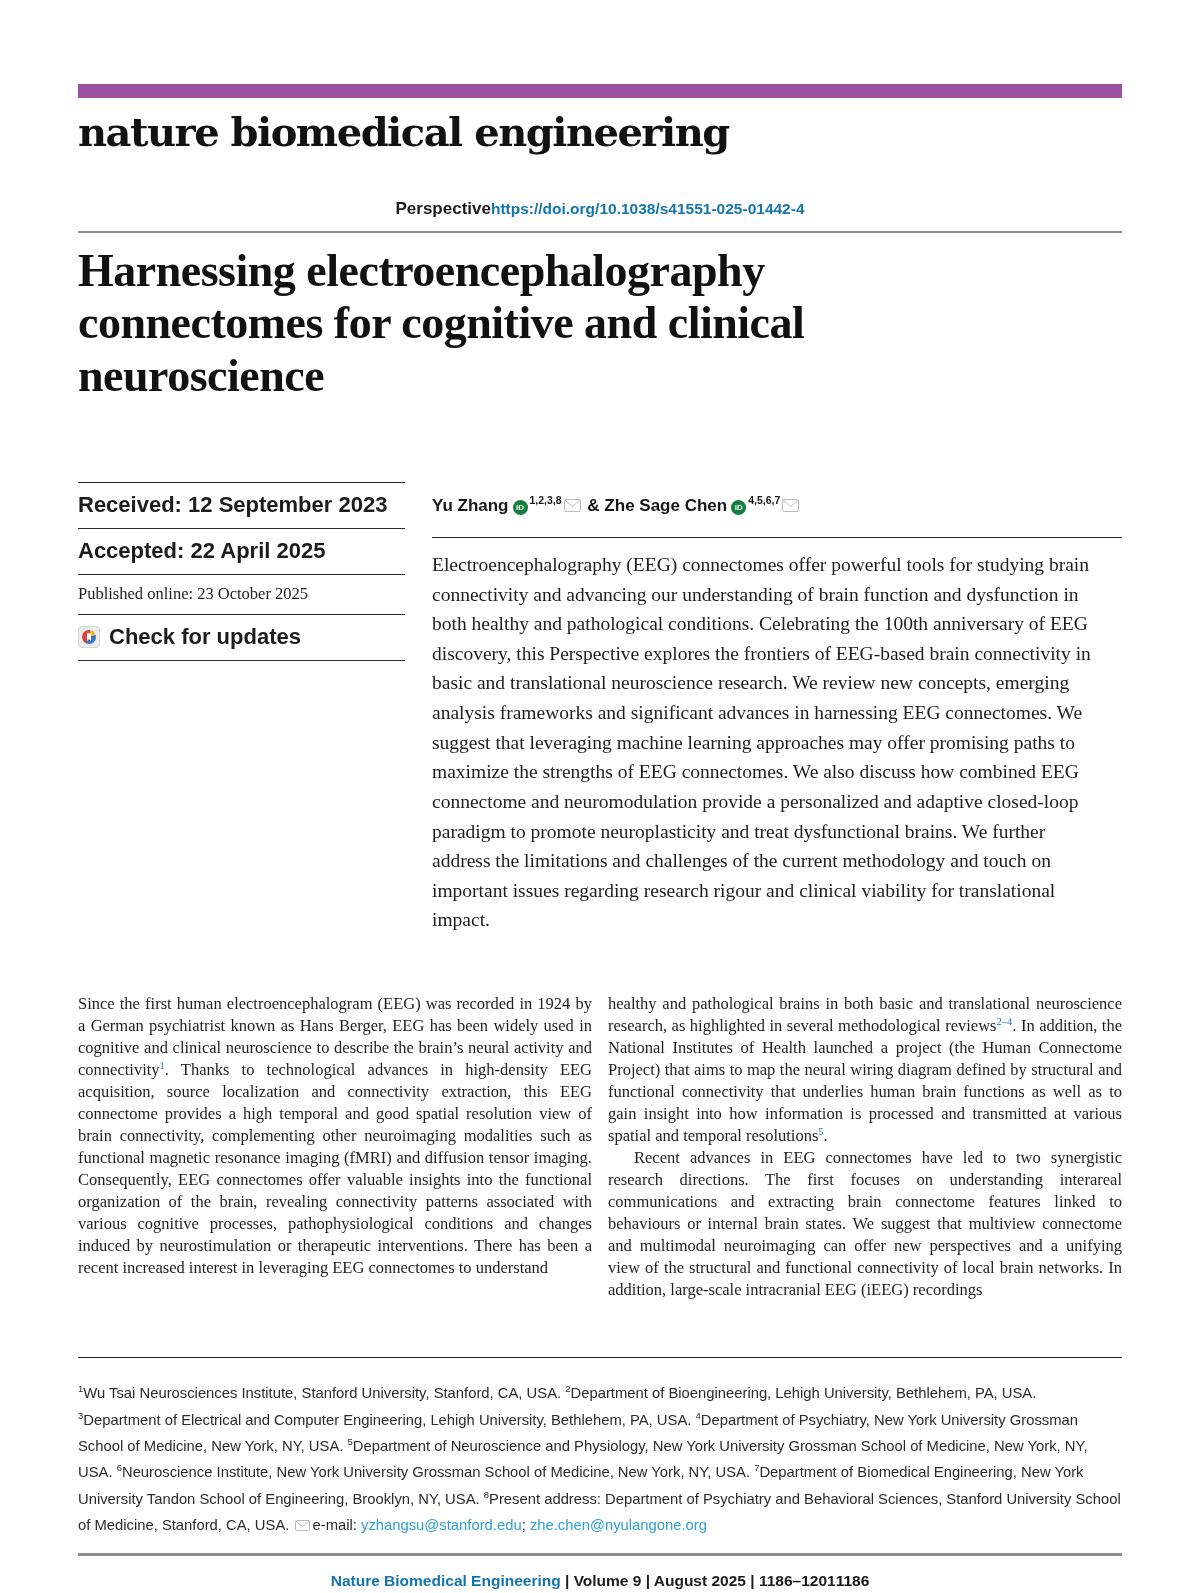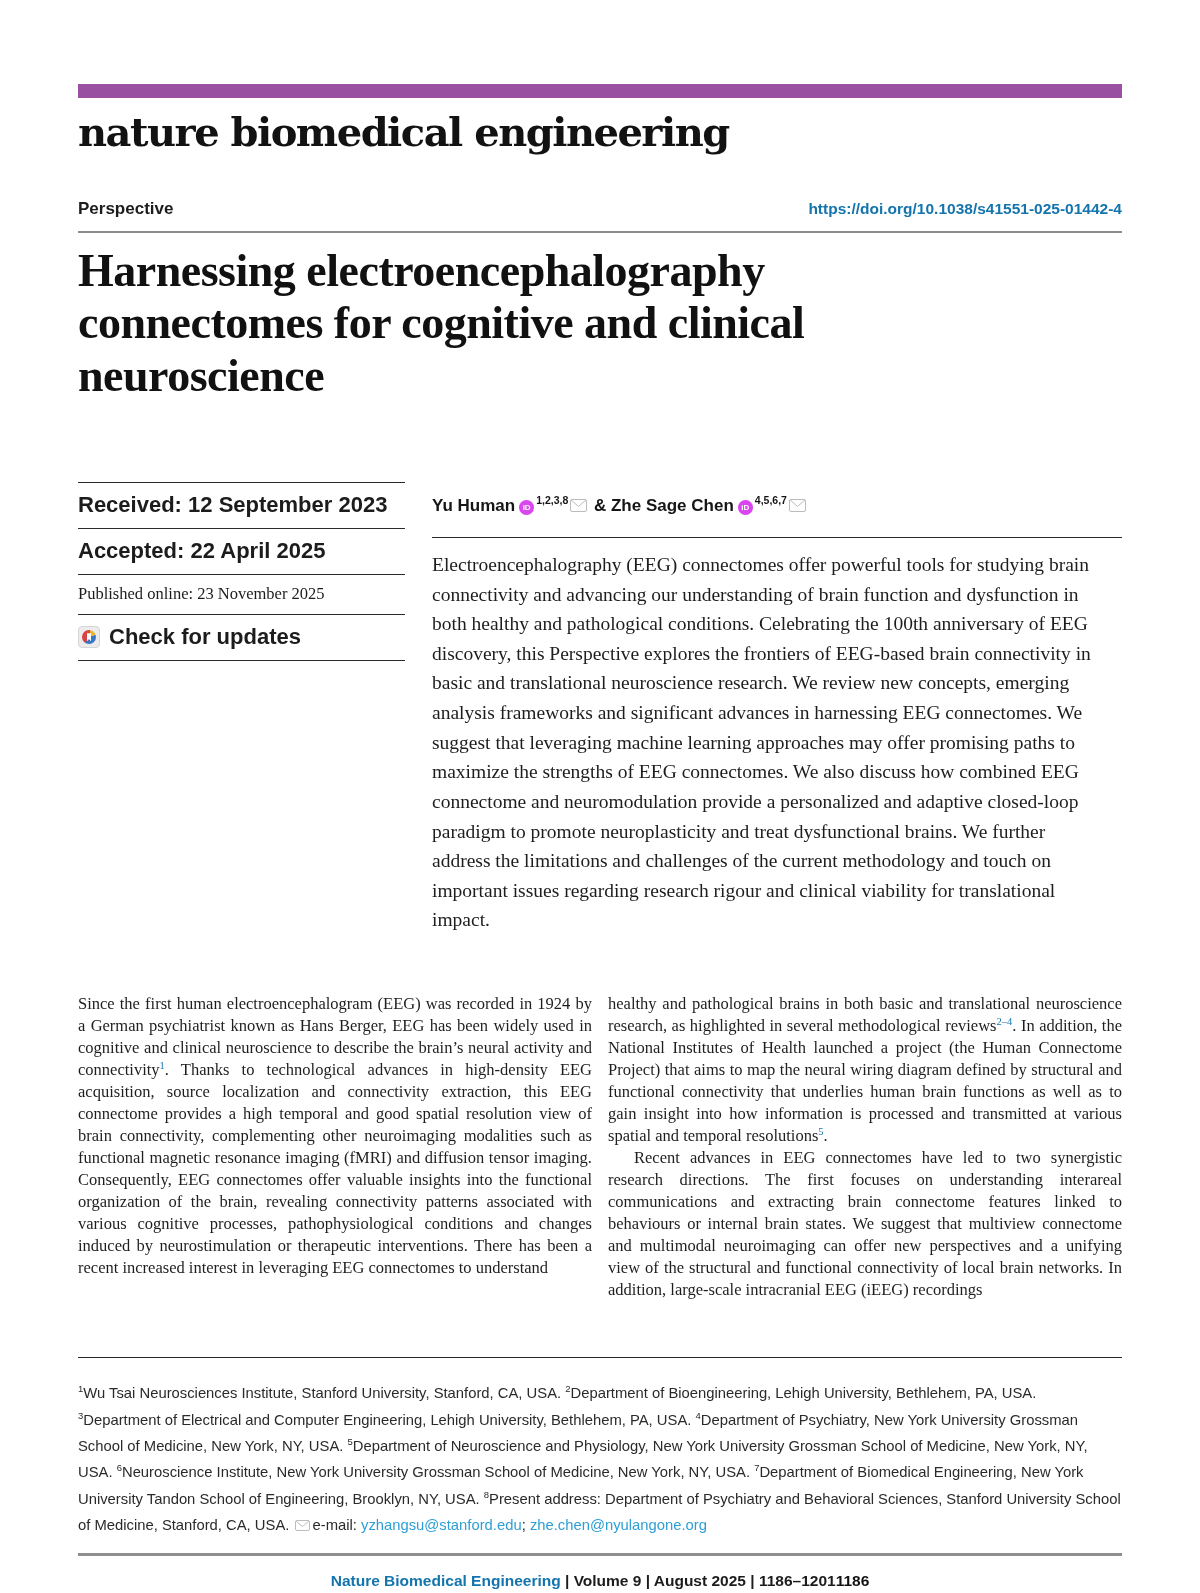--- a/index.html
+++ b/index.html
@@ -26,21 +26,21 @@
     font-family: "DejaVu Serif", "Liberation Serif", serif;
     font-weight: 700;
     font-size: 40px;
     letter-spacing: -1.5px;
     color: #121212;
   }
   
   .meta-row {
     margin-top: 44px;
     display: flex;
-    justify-content: space-between;
+    justify-content: center;
     align-items: baseline;
   }
   .kicker {
     font-size: 17px;
     font-weight: 700;
     color: #1c1c1c;
   }
   .doi {
     font-size: 15.5px;
     font-weight: 600;
@@ -113,21 +113,21 @@
   .authors sup {
     font-size: 10.5px;
     font-weight: 700;
     color: #161616;
   }
   .orcid-icon {
     display: inline-flex;
     align-items: center; justify-content: center;
     width: 15px; height: 15px;
     border-radius: 50%;
-    background: #d946ef;
+    background: #15803d;
     color: #ffffff;
     font-size: 8px;
     font-weight: 700;
     font-style: normal;
     vertical-align: 1px;
     margin: 0 2px 0 4px;
   }
   .env-icon { vertical-align: -1px; margin: 0 2px; }
   .abstract-rule { border-top: 1px solid #2b2b2b; margin-top: 20px; }
   .abstract {
@@ -200,32 +200,32 @@
     <a class="doi" href="#">https://doi.org/10.1038/s41551-025-01442-4</a>
   </div>
   <div class="meta-rule"></div>
 
   <h1 class="title">Harnessing electroencephalography connectomes for cognitive and clinical neuroscience</h1>
 
   <div class="header-grid">
     <div class="side-box">
       <div class="row">Received: 12 September 2023</div>
       <div class="row">Accepted: 22 April 2025</div>
-      <div class="row serif">Published online: 23 November 2025</div>
+      <div class="row serif">Published online: 23 October 2025</div>
       <div class="row last check-row">
         <span class="crossmark-badge">
             <span class="crossmark-circle"></span>
           </span>
         <span>Check for updates</span>
       </div>
     </div>
 
     <div>
       <div class="authors">
-        <span>Yu Human</span><span class="orcid-icon">iD</span><sup>1,2,3,8</sup><span class="env-icon"><svg width="17" height="13" viewBox="0 0 17 13">
+        <span>Yu Zhang</span><span class="orcid-icon">iD</span><sup>1,2,3,8</sup><span class="env-icon"><svg width="17" height="13" viewBox="0 0 17 13">
               <rect x="0.5" y="0.5" width="16" height="12" rx="1.5" fill="none" stroke="#bcbcbc" stroke-width="1"></rect>
               <polyline points="1,1 8.5,7.5 16,1" fill="none" stroke="#bcbcbc" stroke-width="1"></polyline>
             </svg></span><span>&nbsp;&amp; </span><span>Zhe Sage Chen</span><span class="orcid-icon">iD</span><sup>4,5,6,7</sup><span class="env-icon"><svg width="17" height="13" viewBox="0 0 17 13">
               <rect x="0.5" y="0.5" width="16" height="12" rx="1.5" fill="none" stroke="#bcbcbc" stroke-width="1"></rect>
               <polyline points="1,1 8.5,7.5 16,1" fill="none" stroke="#bcbcbc" stroke-width="1"></polyline>
             </svg></span>
       </div>
       <div class="abstract-rule"></div>
       <p class="abstract">Electroencephalography (EEG) connectomes offer powerful tools for studying brain connectivity and advancing our understanding of brain function and dysfunction in both healthy and pathological conditions. Celebrating the 100th anniversary of EEG discovery, this Perspective explores the frontiers of EEG-based brain connectivity in basic and translational neuroscience research. We review new concepts, emerging analysis frameworks and significant advances in harnessing EEG connectomes. We suggest that leveraging machine learning approaches may offer promising paths to maximize the strengths of EEG connectomes. We also discuss how combined EEG connectome and neuromodulation provide a personalized and adaptive closed-loop paradigm to promote neuroplasticity and treat dysfunctional brains. We further address the limitations and challenges of the current methodology and touch on important issues regarding research rigour and clinical viability for translational impact.</p>
     </div>

